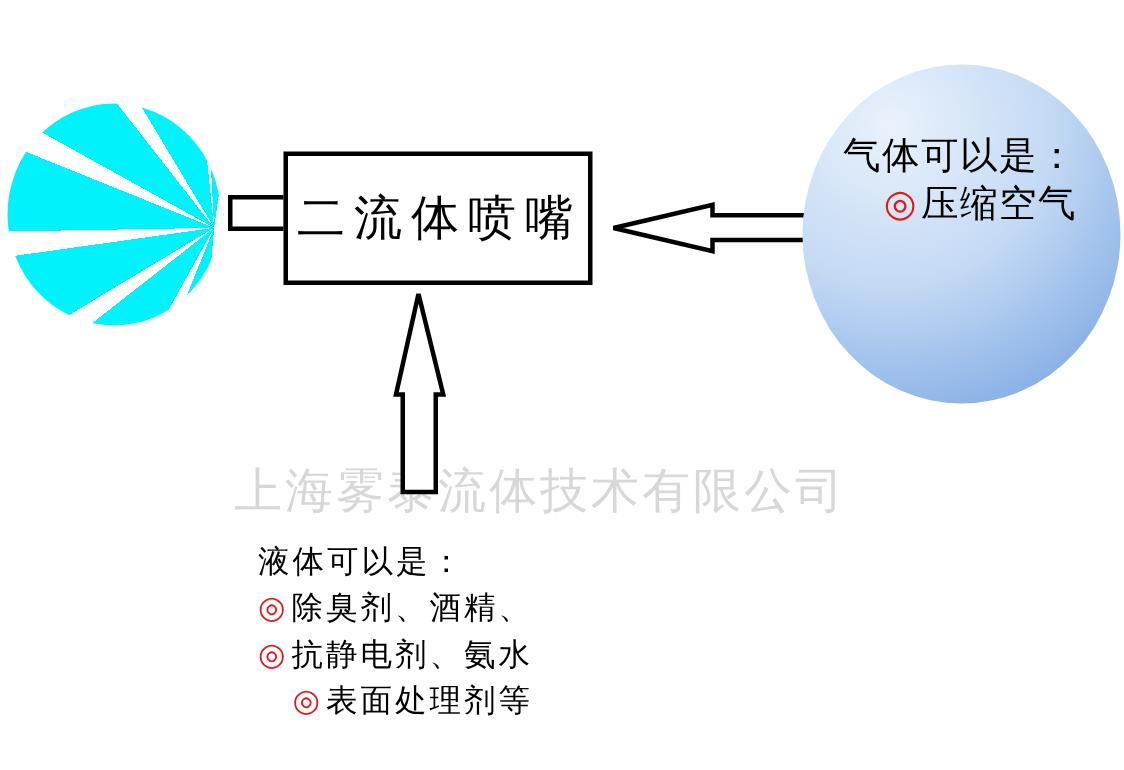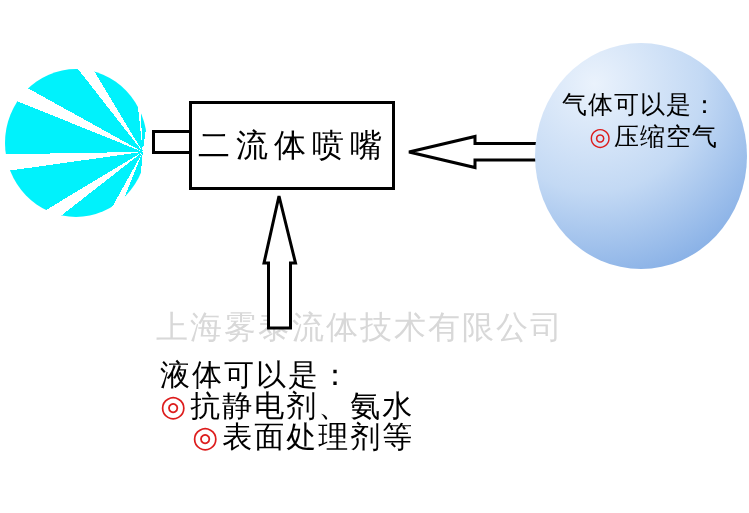--- a/index.html
+++ b/index.html
@@ -76,22 +76,22 @@
   .bullet{color:var(--bullet-red);margin-right:2px;}
   .item-row{white-space:nowrap;text-align:right;}
 
   .watermark{
     position:absolute;left:156px;top:306px;
     font-size:32px;letter-spacing:2px;color:var(--watermark-gray);
     white-space:nowrap;z-index:1;
   }
 
   .liquid-list{
-    position:absolute;left:160px;top:359px;
-    font-size:30px;line-height:31px;letter-spacing:2px;white-space:nowrap;
+    position:absolute;left:172px;top:359px;
+    font-size:21px;line-height:31px;letter-spacing:2px;white-space:nowrap;
     z-index:2;
   }
 </style>
 </head>
 <body>
 
 <div class="slide">
 
   <div class="spray"></div>
 
@@ -117,17 +117,18 @@
     <div class="gas-text">
       <div>气体可以是：</div>
       <div class="item-row"><span class="bullet">◎</span><span>压缩空气</span></div>
     </div>
   </div>
 
   <div class="watermark">上海雾泰流体技术有限公司</div>
 
   <div class="liquid-list">
     <div>液体可以是：</div>
+    <div class="item-row"><span class="bullet">◎</span><span>除臭剂、酒精、</span></div>
     <div class="item-row"><span class="bullet">◎</span><span>抗静电剂、氨水</span></div>
     <div class="item-row"><span class="bullet">◎</span><span>表面处理剂等</span></div>
   </div>
 
 </div>
 
 </body></html>

